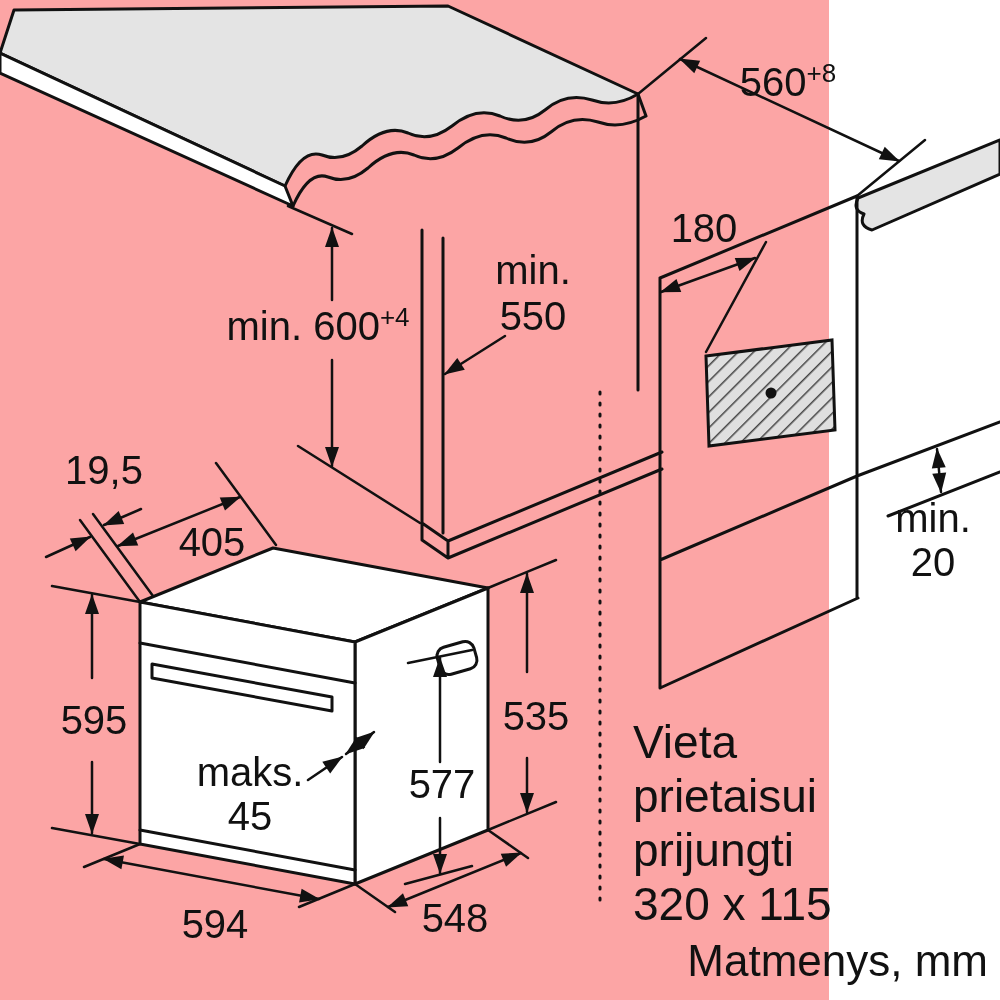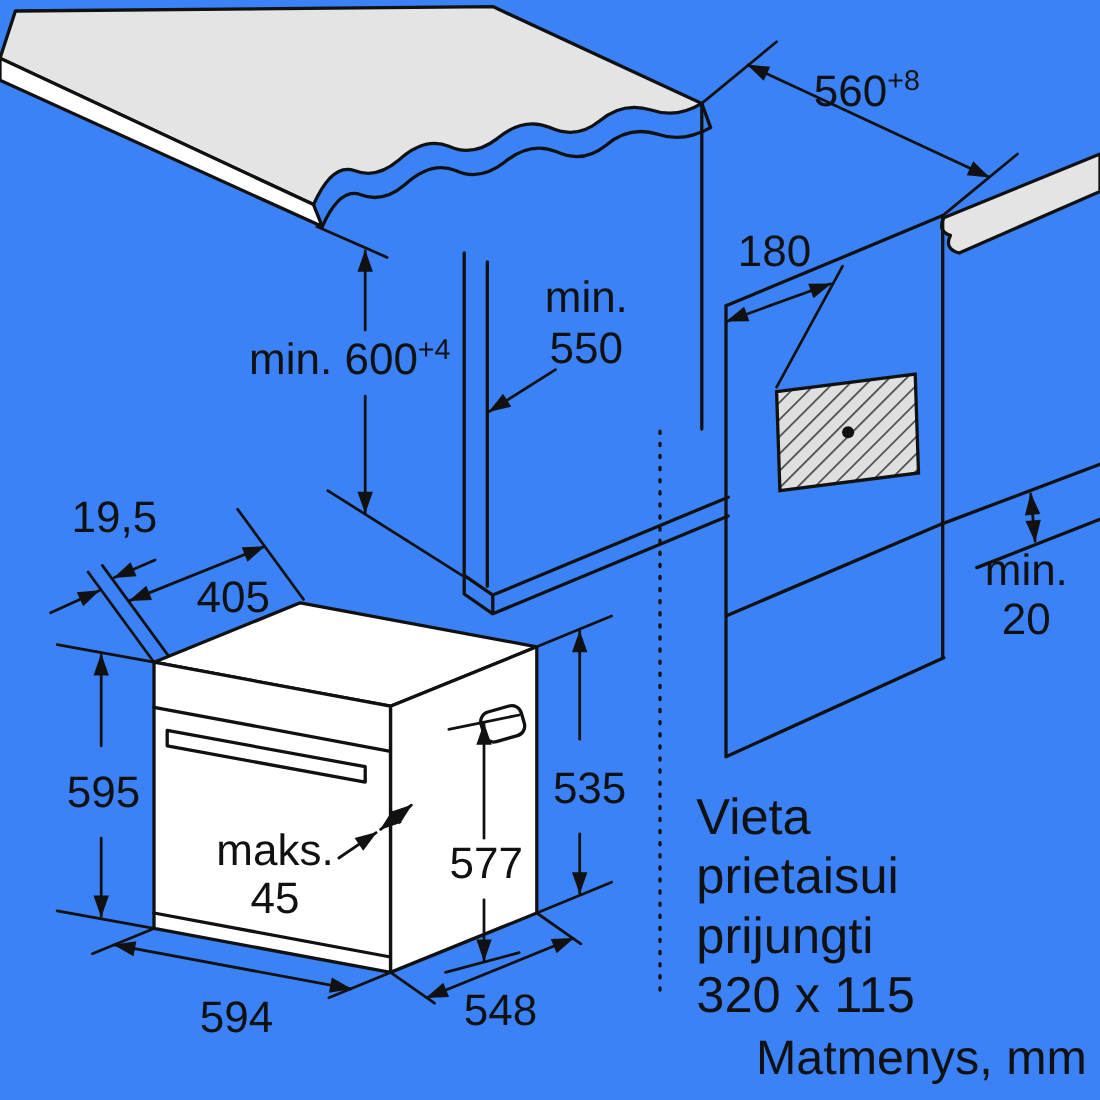--- a/index.html
+++ b/index.html
@@ -1,16 +1,16 @@
 <!DOCTYPE html>
 <html><head>
 <meta charset="utf-8">
 <style>
   html,body{margin:0;padding:0;background:#ffffff;}
-  .stage{width:1000px;height:1000px;position:relative;background:#3b82f6;}
+  .stage{width:829px;height:1000px;position:relative;background:#fca5a5;}
   svg{display:block;font-family:"Liberation Sans",sans-serif;}
   .ln{stroke:#111;stroke-width:3;fill:none;stroke-linejoin:round;stroke-linecap:round;}
   .lnf{stroke:#111;stroke-width:3;stroke-linejoin:round;}
   .dim{stroke:#111;stroke-width:2.5;fill:none;stroke-linecap:round;}
   .dot{stroke:#111;stroke-width:3;fill:none;stroke-dasharray:2 9;stroke-linecap:round;}
   .txt{font-size:40px;fill:#111;}
   .sup{font-size:26px;}
   .note{font-size:46px;fill:#111;}
   .foot{font-size:44px;fill:#111;}
 </style>

